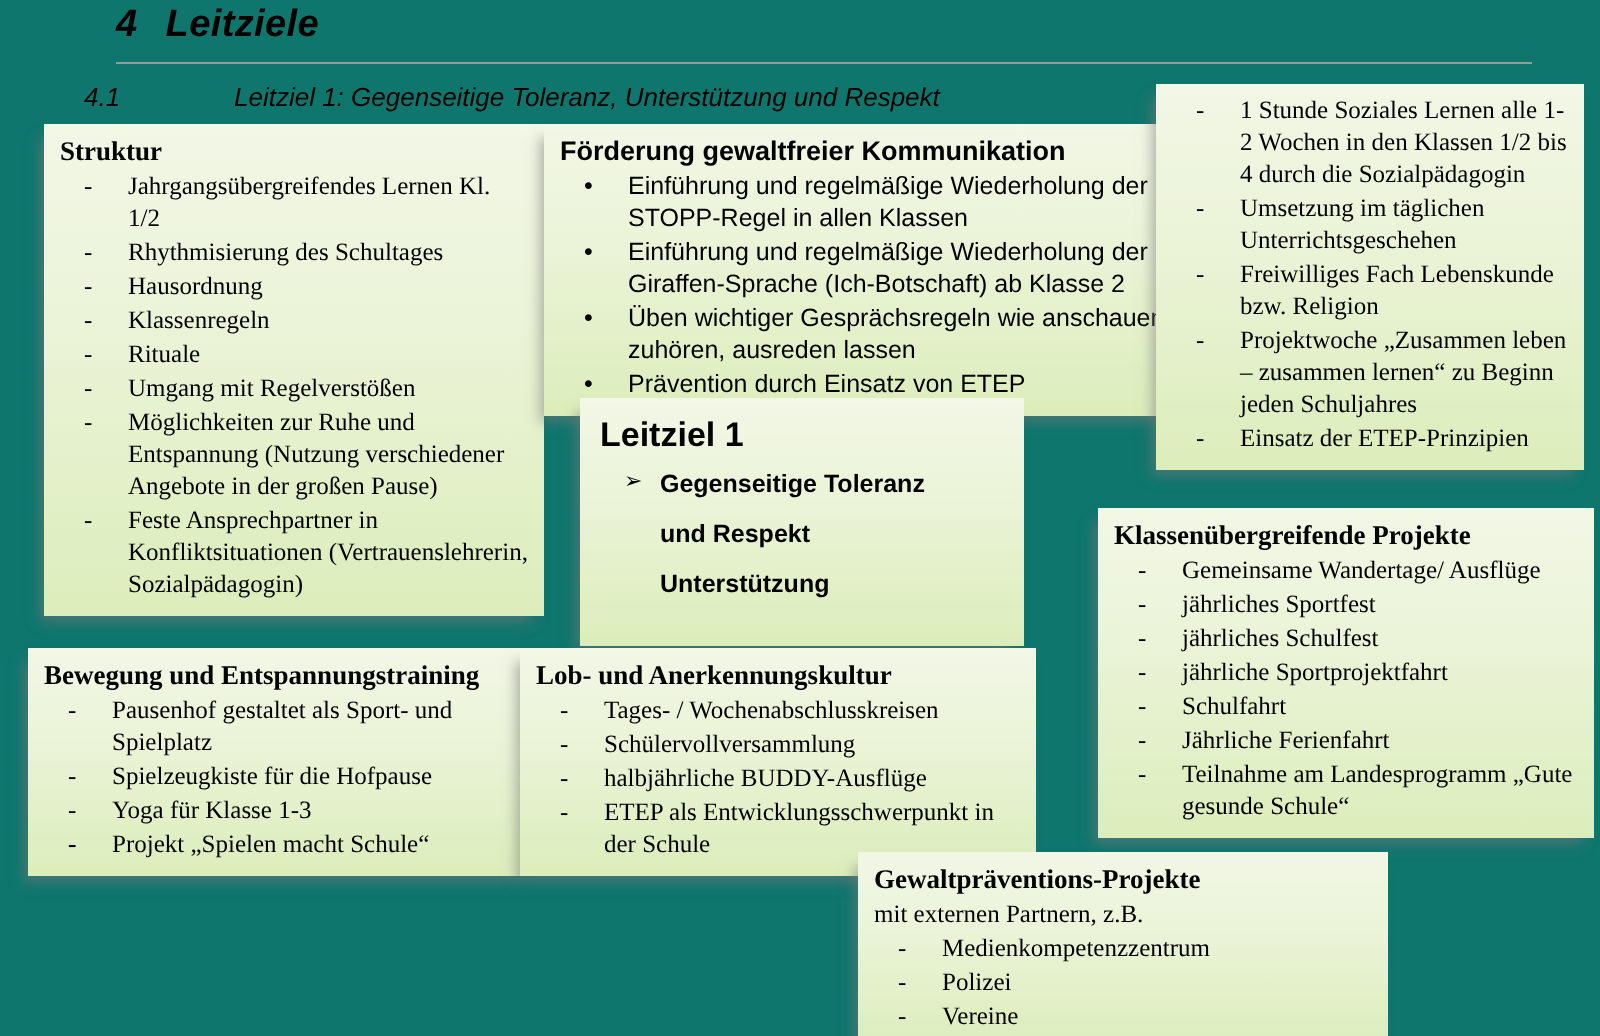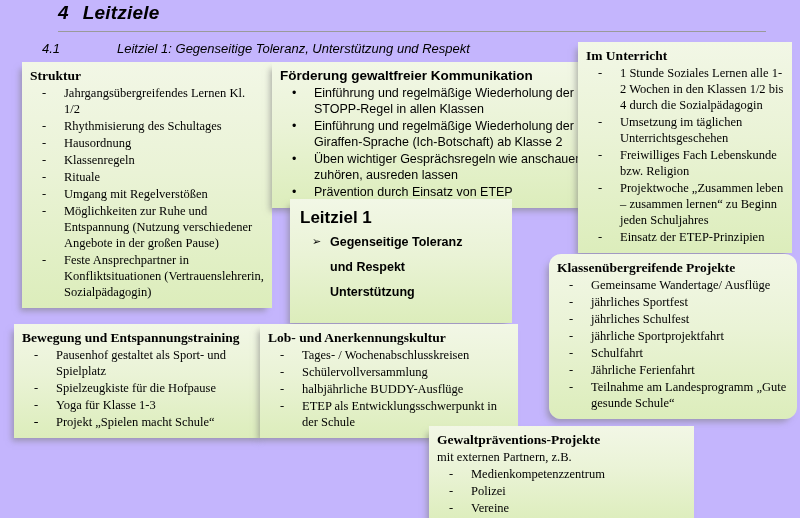--- a/index.html
+++ b/index.html
@@ -10,21 +10,21 @@
   }
   body {
     font-family: "Liberation Serif", serif;
     color: #000000;
   }
   #page {
     position: relative;
     width: 800px;
     height: 518px;
     overflow: hidden;
-    background: #c4b5fd;
+    background: #0f766e;
   }
 
   
   .h1-row {
     position: absolute;
     left: 58px;
     top: 2px;
     width: 710px;
   }
   .h1-text {
@@ -105,21 +105,21 @@
     font-size: 12.2px;
   }
   .sans-body > li { padding-left: 26px; }
   .sans-body > li .mk { left: 12px; }
 
   
   #card-struktur      { left: 22px;  top: 62px;  width: 250px; }
   #card-foerderung    { left: 272px; top: 62px;  width: 324px; }
   #card-unterricht    { left: 578px; top: 42px;  width: 214px; }
   #card-leitziel      { left: 290px; top: 199px; width: 222px; }
-  #card-klassen       { left: 549px; top: 254px; width: 248px; border-radius: 12px; }
+  #card-klassen       { left: 549px; top: 254px; width: 248px; }
   #card-bewegung      { left: 14px;  top: 324px; width: 251px; }
   #card-lob           { left: 260px; top: 324px; width: 258px; }
   #card-gewalt        { left: 429px; top: 426px; width: 265px; }
 
   
   #card-leitziel { padding: 8px 27px 14px 10px; }
   .lz-title {
     font-family: "Liberation Sans", sans-serif;
     font-weight: bold;
     font-size: 17px;
@@ -180,21 +180,20 @@
     <div class="card-title sans">Förderung gewaltfreier Kommunikation</div>
     <ul class="items sans-body">
       <li><span class="mk">•</span><span>Einführung und regelmäßige Wiederholung der STOPP-Regel in allen Klassen</span></li>
       <li><span class="mk">•</span><span>Einführung und regelmäßige Wiederholung der Giraffen-Sprache (Ich-Botschaft) ab Klasse 2</span></li>
       <li><span class="mk">•</span><span>Üben wichtiger Gesprächsregeln wie anschauen, zuhören, ausreden lassen</span></li>
       <li><span class="mk">•</span><span>Prävention durch Einsatz von ETEP</span></li>
     </ul>
   </div>
 
   <div class="card" id="card-unterricht">
-    <div class="card-title">Im Unterricht</div>
     <ul class="items">
       <li><span class="mk">-</span><span>1 Stunde Soziales Lernen alle 1-2 Wochen in den Klassen 1/2 bis 4 durch die Sozialpädagogin</span></li>
       <li><span class="mk">-</span><span>Umsetzung im täglichen Unterrichtsgeschehen</span></li>
       <li><span class="mk">-</span><span>Freiwilliges Fach Lebenskunde bzw. Religion</span></li>
       <li><span class="mk">-</span><span>Projektwoche „Zusammen leben – zusammen lernen“ zu Beginn jeden Schuljahres</span></li>
       <li><span class="mk">-</span><span>Einsatz der ETEP-Prinzipien</span></li>
     </ul>
   </div>
 
   <div class="card" id="card-leitziel">

